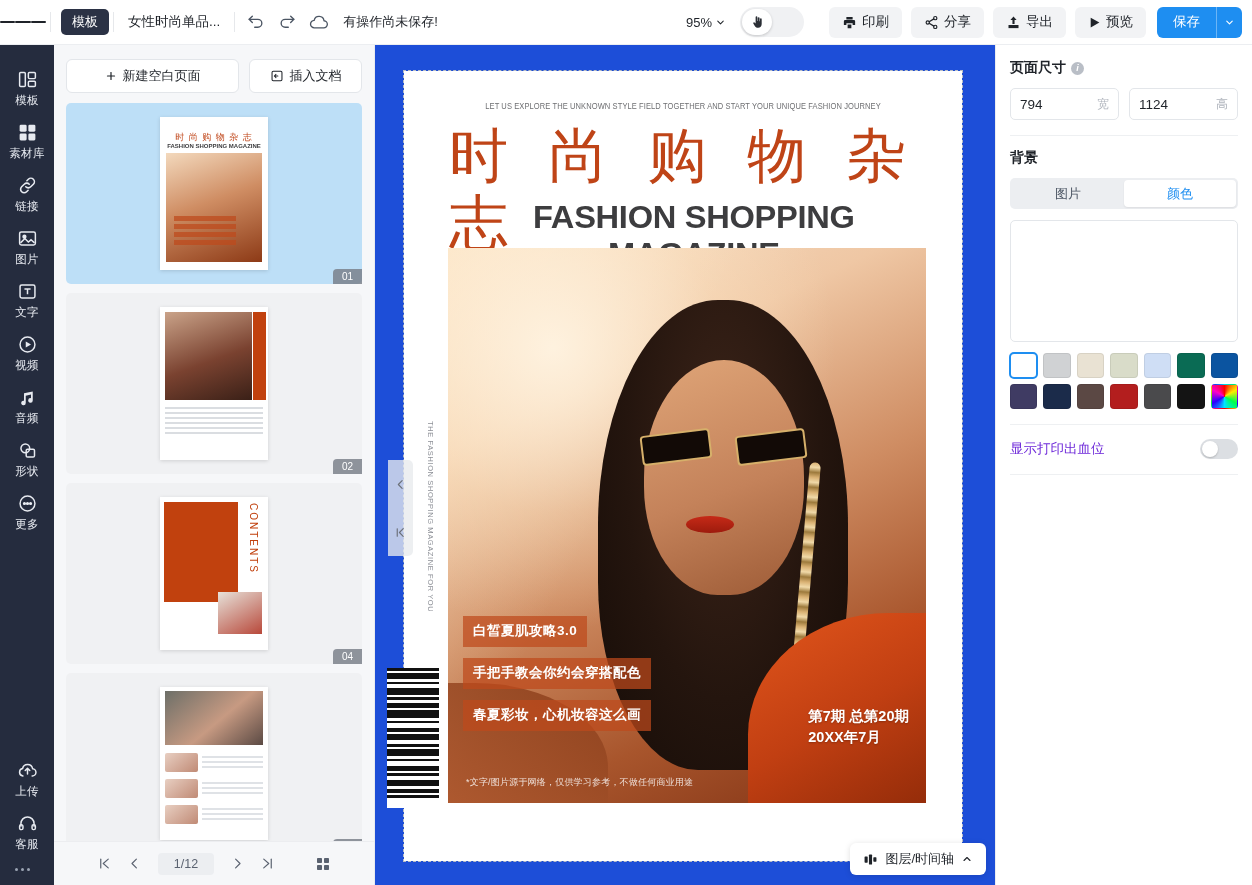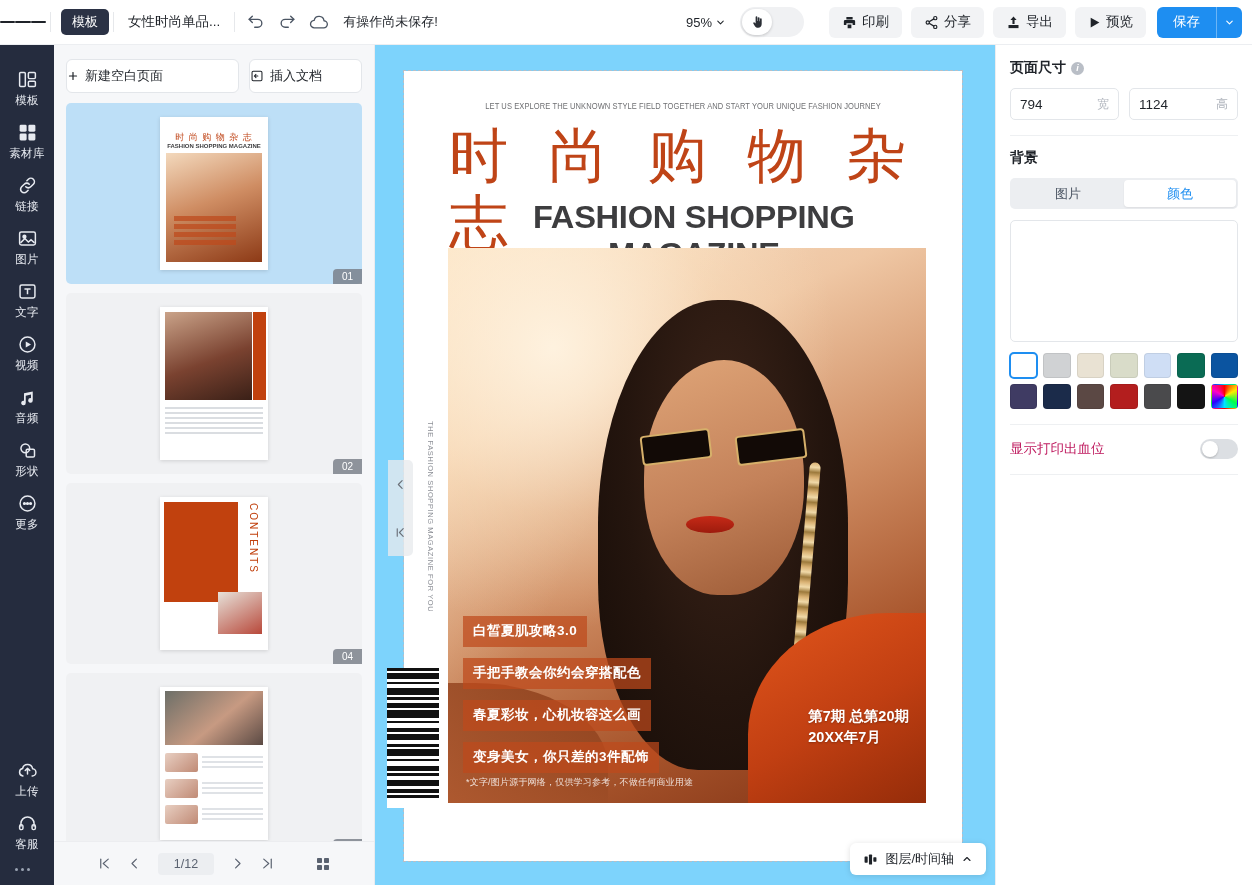--- a/index.html
+++ b/index.html
@@ -74,21 +74,21 @@
   .rail-dots i { width: 3px; height: 3px; background: #9aa3b2; border-radius: 50%; display: block; }
 
   
   .pages {
     width: 321px; min-width: 321px; background: #f6f7f9; display: flex; flex-direction: column;
     border-right: 1px solid #e9ebef; position: relative;
   }
   .pages-head { display: flex; gap: 10px; padding: 14px 12px 10px; }
   .pg-btn {
     flex: 1; height: 34px; background: #fff; border: 1px solid #e3e6ea; border-radius: 6px; font-size: 13px;
-    display: flex; align-items: center; gap: 6px; cursor: pointer; color: #1f2329;
+    display: flex; align-items: center; justify-content: center; gap: 6px; cursor: pointer; color: #1f2329;
   }
   .pg-btn.narrow { flex: 0 0 113px; }
   .thumbs { flex: 1; overflow: hidden; padding: 0 12px; position: relative; }
   .thumb-wrap {
     position: relative; height: 181px; margin-bottom: 9px; border-radius: 5px; background: #f0f1f3;
     display: flex; align-items: center; justify-content: center; cursor: pointer;
   }
   .thumb-wrap.sel { background: #bddff7; }
   .thumb-page {
     width: 108px; height: 153px; background: #fff; box-shadow: 0 1px 4px rgba(0,0,0,.14); position: relative;
@@ -100,21 +100,21 @@
   }
   .pages-foot {
     height: 44px; display: flex; align-items: center; justify-content: center; gap: 4px; background: #f6f7f9;
     border-top: 1px solid #ecedf0;
   }
   .pf-btn { width: 26px; height: 26px; display: flex; align-items: center; justify-content: center; cursor: pointer; color: #5a6270; }
   .pf-count { background: #eceef1; border-radius: 4px; font-size: 12.5px; color: #5a6270; padding: 4px 16px; margin: 0 6px; cursor: pointer; }
   .pf-grid { margin-left: 26px; cursor: pointer; }
 
   
-  .canvas-area { flex: 1; position: relative; background: #7dd3fc; overflow: hidden; }
+  .canvas-area { flex: 1; position: relative; background: #1d4ed8; overflow: hidden; }
   .paper {
     position: absolute; left: 29px; top: 26px; width: 558px; height: 790px; background: #fff;
     outline: 1px dashed #b9bec6; box-shadow: 0 0 0 1px rgba(0,0,0,.02);
   }
 
   
   .cv-kicker {
     position: absolute; top: 31px; left: 0; width: 100%; text-align: center; font-size: 8.2px;
     letter-spacing: .1px; color: #6e6f72; transform: scaleX(.92);
   }
@@ -230,21 +230,21 @@
   .seg div {
     flex: 1; height: 27px; display: flex; align-items: center; justify-content: center; font-size: 13px;
     border-radius: 4px; cursor: pointer; color: #4b5563;
   }
   .seg div.on { background: #fff; color: #1e8ef1; box-shadow: 0 1px 2px rgba(0,0,0,.07); }
   .bg-preview { height: 122px; border: 1px solid #e3e6ea; border-radius: 5px; background: #fff; margin-bottom: 11px; }
   .swatches { display: grid; grid-template-columns: repeat(7, 1fr); gap: 6px; margin-bottom: 12px; }
   .sw { height: 25px; border-radius: 4px; cursor: pointer; border: 1px solid rgba(0,0,0,.07); }
   .sw.active { outline: 2px solid #1e8ef1; outline-offset: -1px; }
   .row-toggle { display: flex; align-items: center; justify-content: space-between; margin-top: 14px; }
-  .row-toggle .t { font-size: 13.5px; color: #be185d; }
+  .row-toggle .t { font-size: 13.5px; color: #6d28d9; }
   .switch { width: 38px; height: 20px; border-radius: 11px; background: #dcdfe3; position: relative; cursor: pointer; }
   .switch .d { position: absolute; left: 2px; top: 2px; width: 16px; height: 16px; border-radius: 50%; background: #fff; box-shadow: 0 1px 2px rgba(0,0,0,.2); }
 
   
   .t1-t { position:absolute; top:14px; left:7px; right:7px; font-size:9px; color:#bf4417; letter-spacing:1px; text-align:center;}
   .t1-e { position:absolute; top:26px; left:4px; right:4px; font-size:6px; font-weight:700; color:#3d3d3f; text-align:center;}
   .t1-img { position:absolute; left:6px; top:36px; right:6px; bottom:8px; background: linear-gradient(160deg,#f3d9bd,#cf8d63 45%,#8d3a16); }
   .t1-bars { position:absolute; left:8px; bottom:14px; width:62px; }
   .t1-bars i { display:block; height:5px; background:rgba(190,73,28,.72); margin-bottom:3px; }
   .t2-img { position:absolute; left:5px; top:5px; right:16px; height:88px; background: linear-gradient(160deg,#caa389,#7a4230 55%,#3a2017); }
@@ -586,21 +586,20 @@
               <div class="lens r"></div>
           </div>
           <div class="cv-lips"></div>
           <div class="cv-chain"></div>
           <div class="cv-shoulder2"></div>
           <div class="cv-shoulder"></div>
 
           <div class="cv-tag" style="top:368px">白皙夏肌攻略3.0</div>
           <div class="cv-tag" style="top:452px">春夏彩妆，心机妆容这么画</div>
           <div class="cv-tag" style="top:410px">手把手教会你约会穿搭配色</div>
-          <div class="cv-tag" style="top:494px">变身美女，你只差的3件配饰</div>
 
           <div class="cv-issue">
             <div>第7期 总第20期</div>
             <div>20XX年7月</div>
           </div>
           <div class="cv-disclaimer">*文字/图片源于网络，仅供学习参考，不做任何商业用途</div>
         </div>
 
         <div class="cv-vert">THE FASHION SHOPPING MAGAZINE FOR YOU</div>
 

